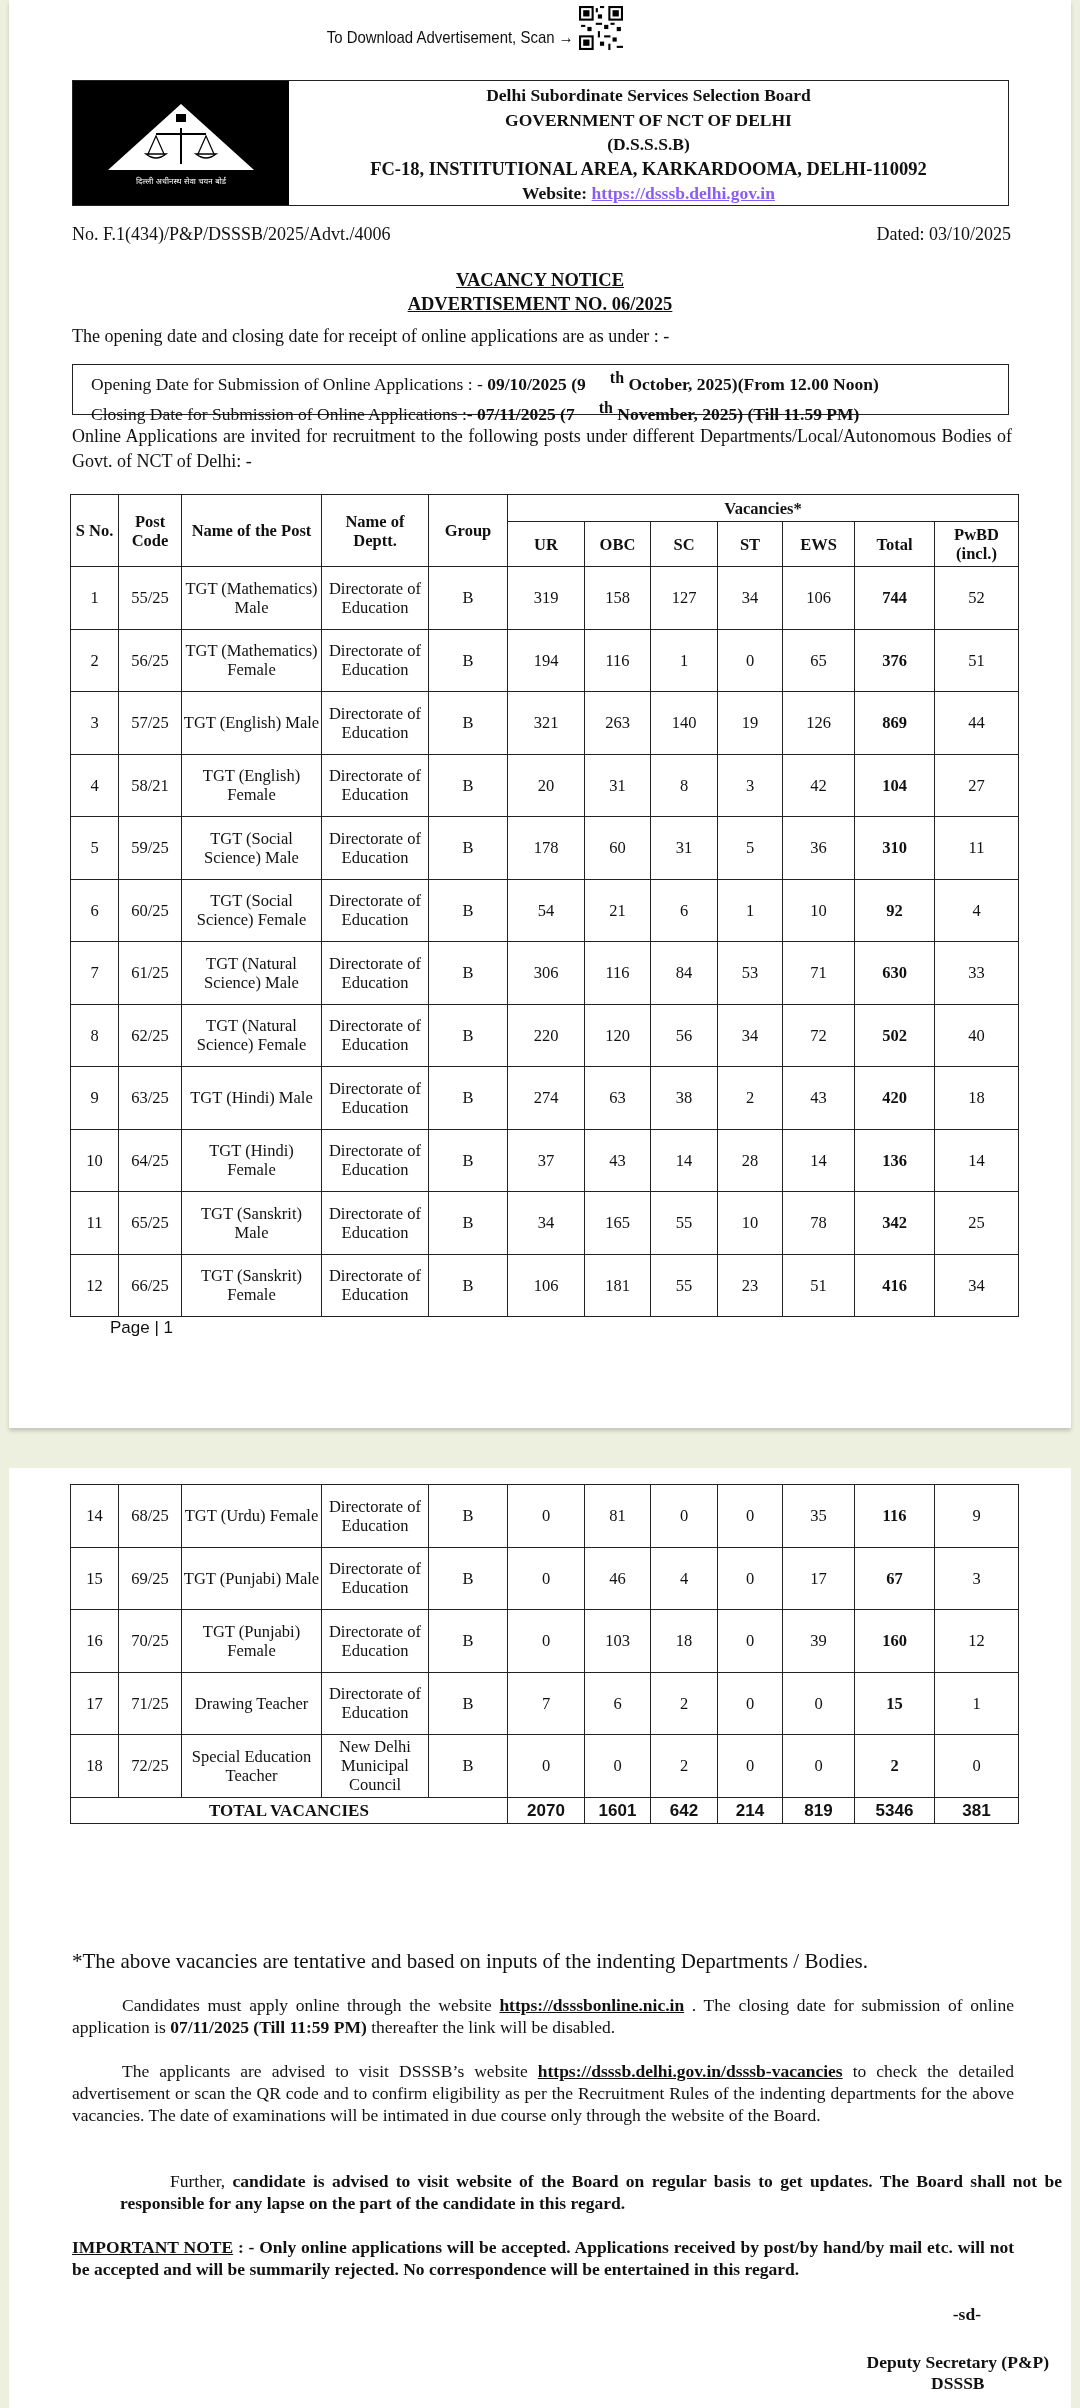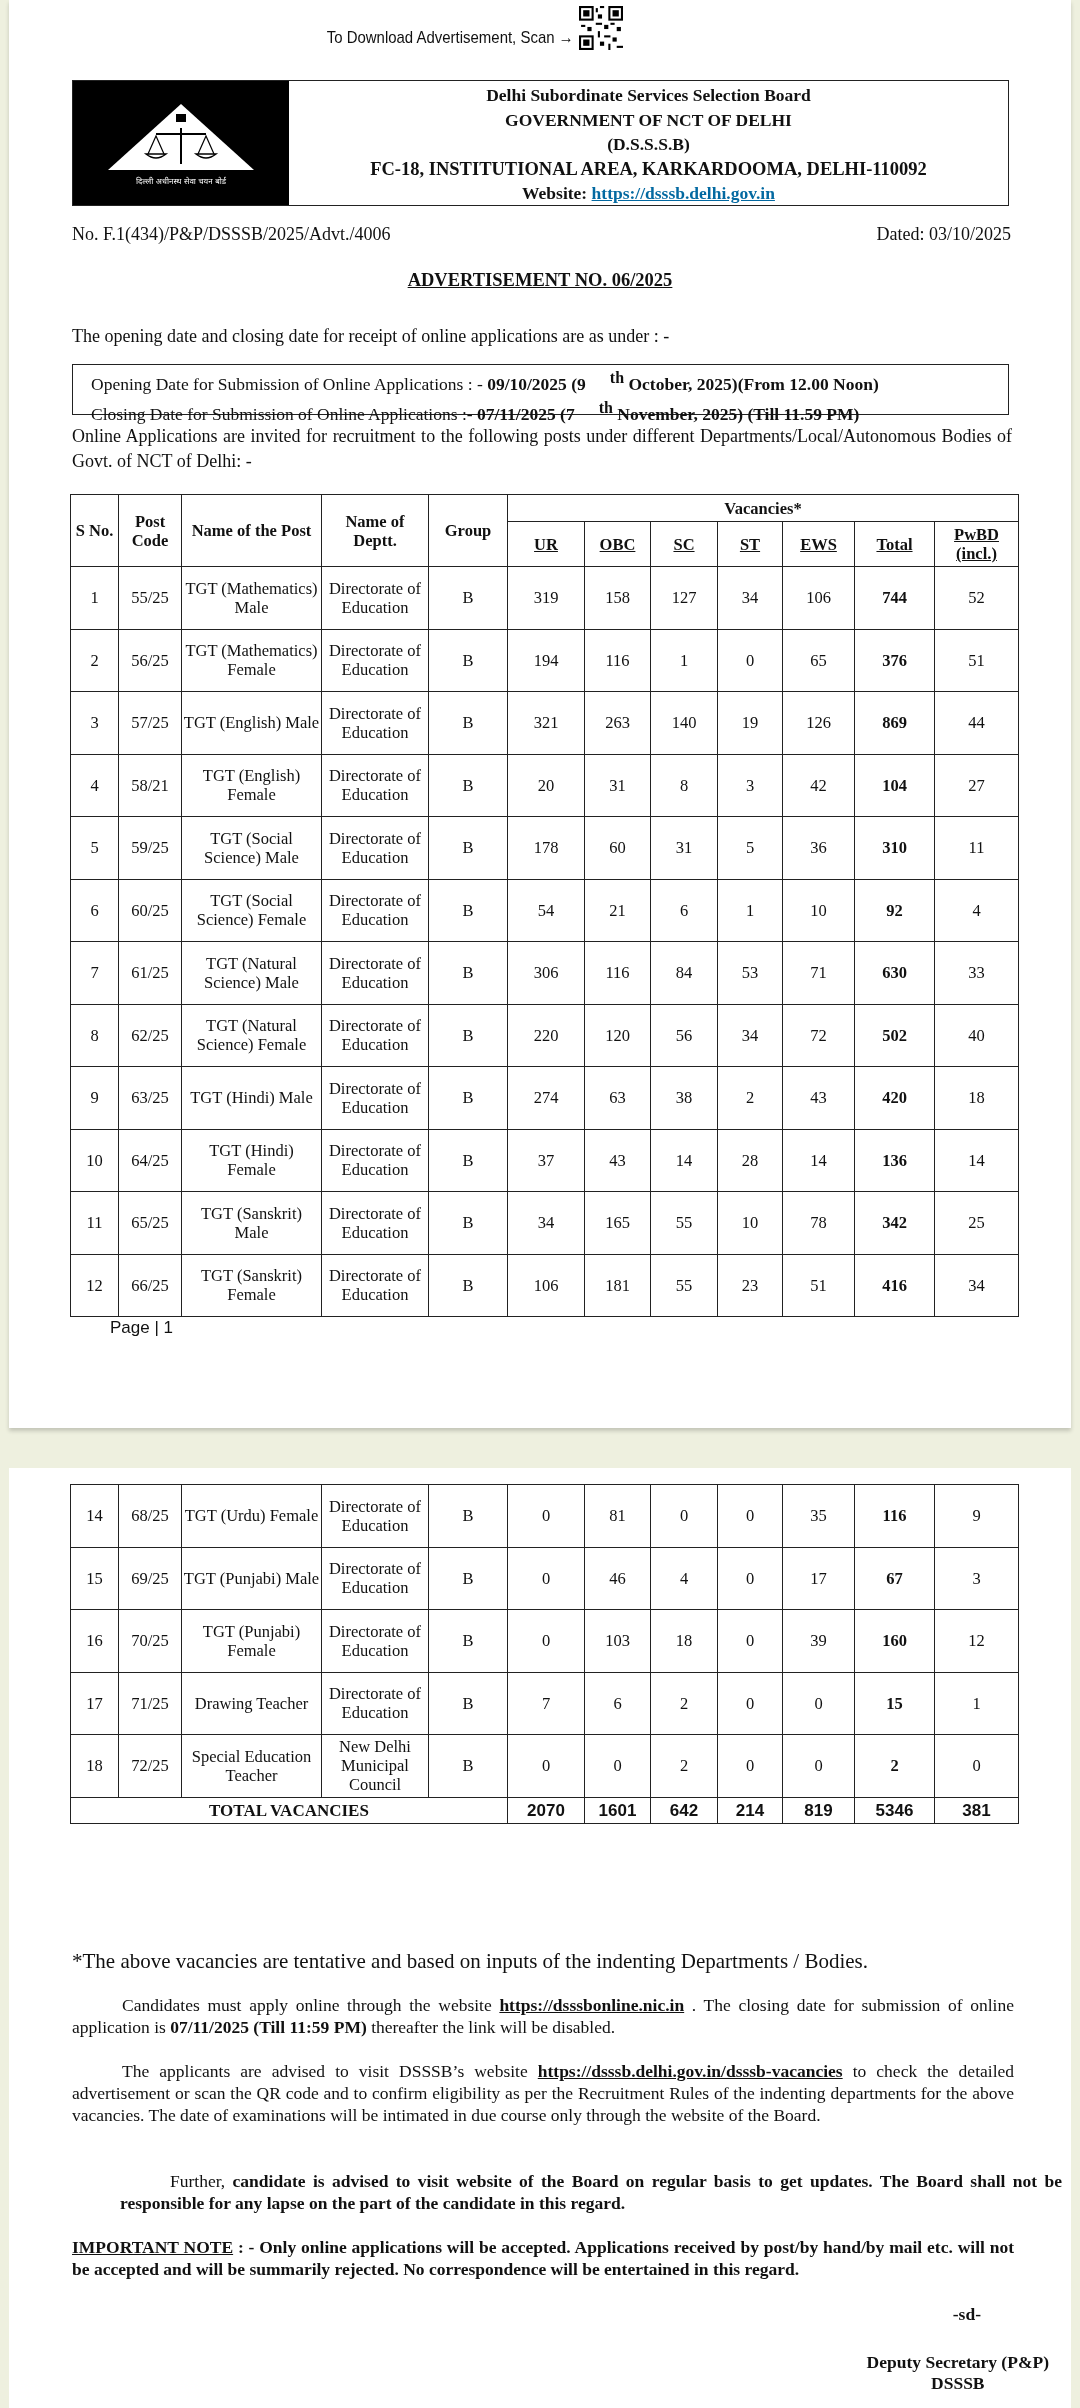--- a/index.html
+++ b/index.html
@@ -36,21 +36,21 @@
   }
   .logo-box {
     width: 216px; height: 100%; background: #000;
     display: flex; align-items: center; justify-content: center;
   }
   .lh-text {
     flex: 1; text-align: center; font-weight: bold;
     font-size: 17.5px; line-height: 24.5px; padding-top: 2px;
   }
   .lh-text .lh-addr { font-size: 18.5px; }
-  .lh-text a { color: #0369a1; text-decoration: underline; margin-top: 20px; }
+  .lh-text a { color: #8b5cf6; text-decoration: underline; margin-top: 20px; }
 
   .ref-line {
     position: absolute; top: 224px; left: 63px; width: 937px;
     font-size: 18px; display: flex; justify-content: space-between;
   }
   .notice-title {
     position: absolute; top: 268px; left: 0; width: 1062px;
     text-align: center; font-weight: bold; font-size: 18.5px; line-height: 24px;
   }
   .notice-title span { text-decoration: underline; display: block; }
@@ -75,21 +75,21 @@
   }
   table.vac td, table.vac th {
     border: 1px solid #222; text-align: center; vertical-align: middle;
     line-height: 19px; padding: 0 1px;
   }
   table.vac th { font-weight: bold; }
   table.vac td.tot { font-weight: bold; }
   #table1 { top: 494px; }
   #table2 { top: 16px; }
   table.vac tr.hdr1 th { height: 27px; }
-  table.vac tr.hdr2 th { height: 45px; text-decoration: underline; }
+  table.vac tr.hdr2 th { height: 45px; }
   table.vac tr.row td { height: 62.5px; }
   table.vac tr.total-row td {
     height: 26px; font-family: "Liberation Sans", "DejaVu Sans", sans-serif;
     font-weight: bold; font-size: 17px;
   }
   table.vac tr.total-row td.total-label {
     font-family: "Liberation Serif", "DejaVu Serif", serif; font-size: 17px;
   }
   .page-num {
     position: absolute; top: 1318px; left: 101px;
@@ -174,20 +174,21 @@
       </div>
     </div>
   </div>
 
   <div class="ref-line">
     <span>No. F.1(434)/P&amp;P/DSSSB/2025/Advt./4006</span>
     <span style="margin-right:-2px">Dated:  03/10/2025</span>
   </div>
 
   <div class="notice-title">
+    <span>VACANCY NOTICE</span>
     <span>ADVERTISEMENT NO. 06/2025</span>
   </div>
 
   <div class="intro-line">The opening date and closing date for receipt of online applications are as under : -</div>
 
   <div class="dates-box">
     <div>
       <span>Opening Date for Submission of Online Applications : - </span><b>09/10/2025 (9</b><b><sup>th</sup></b><b> October, 2025)(From 12.00 Noon)</b>
     </div>
     <div>

